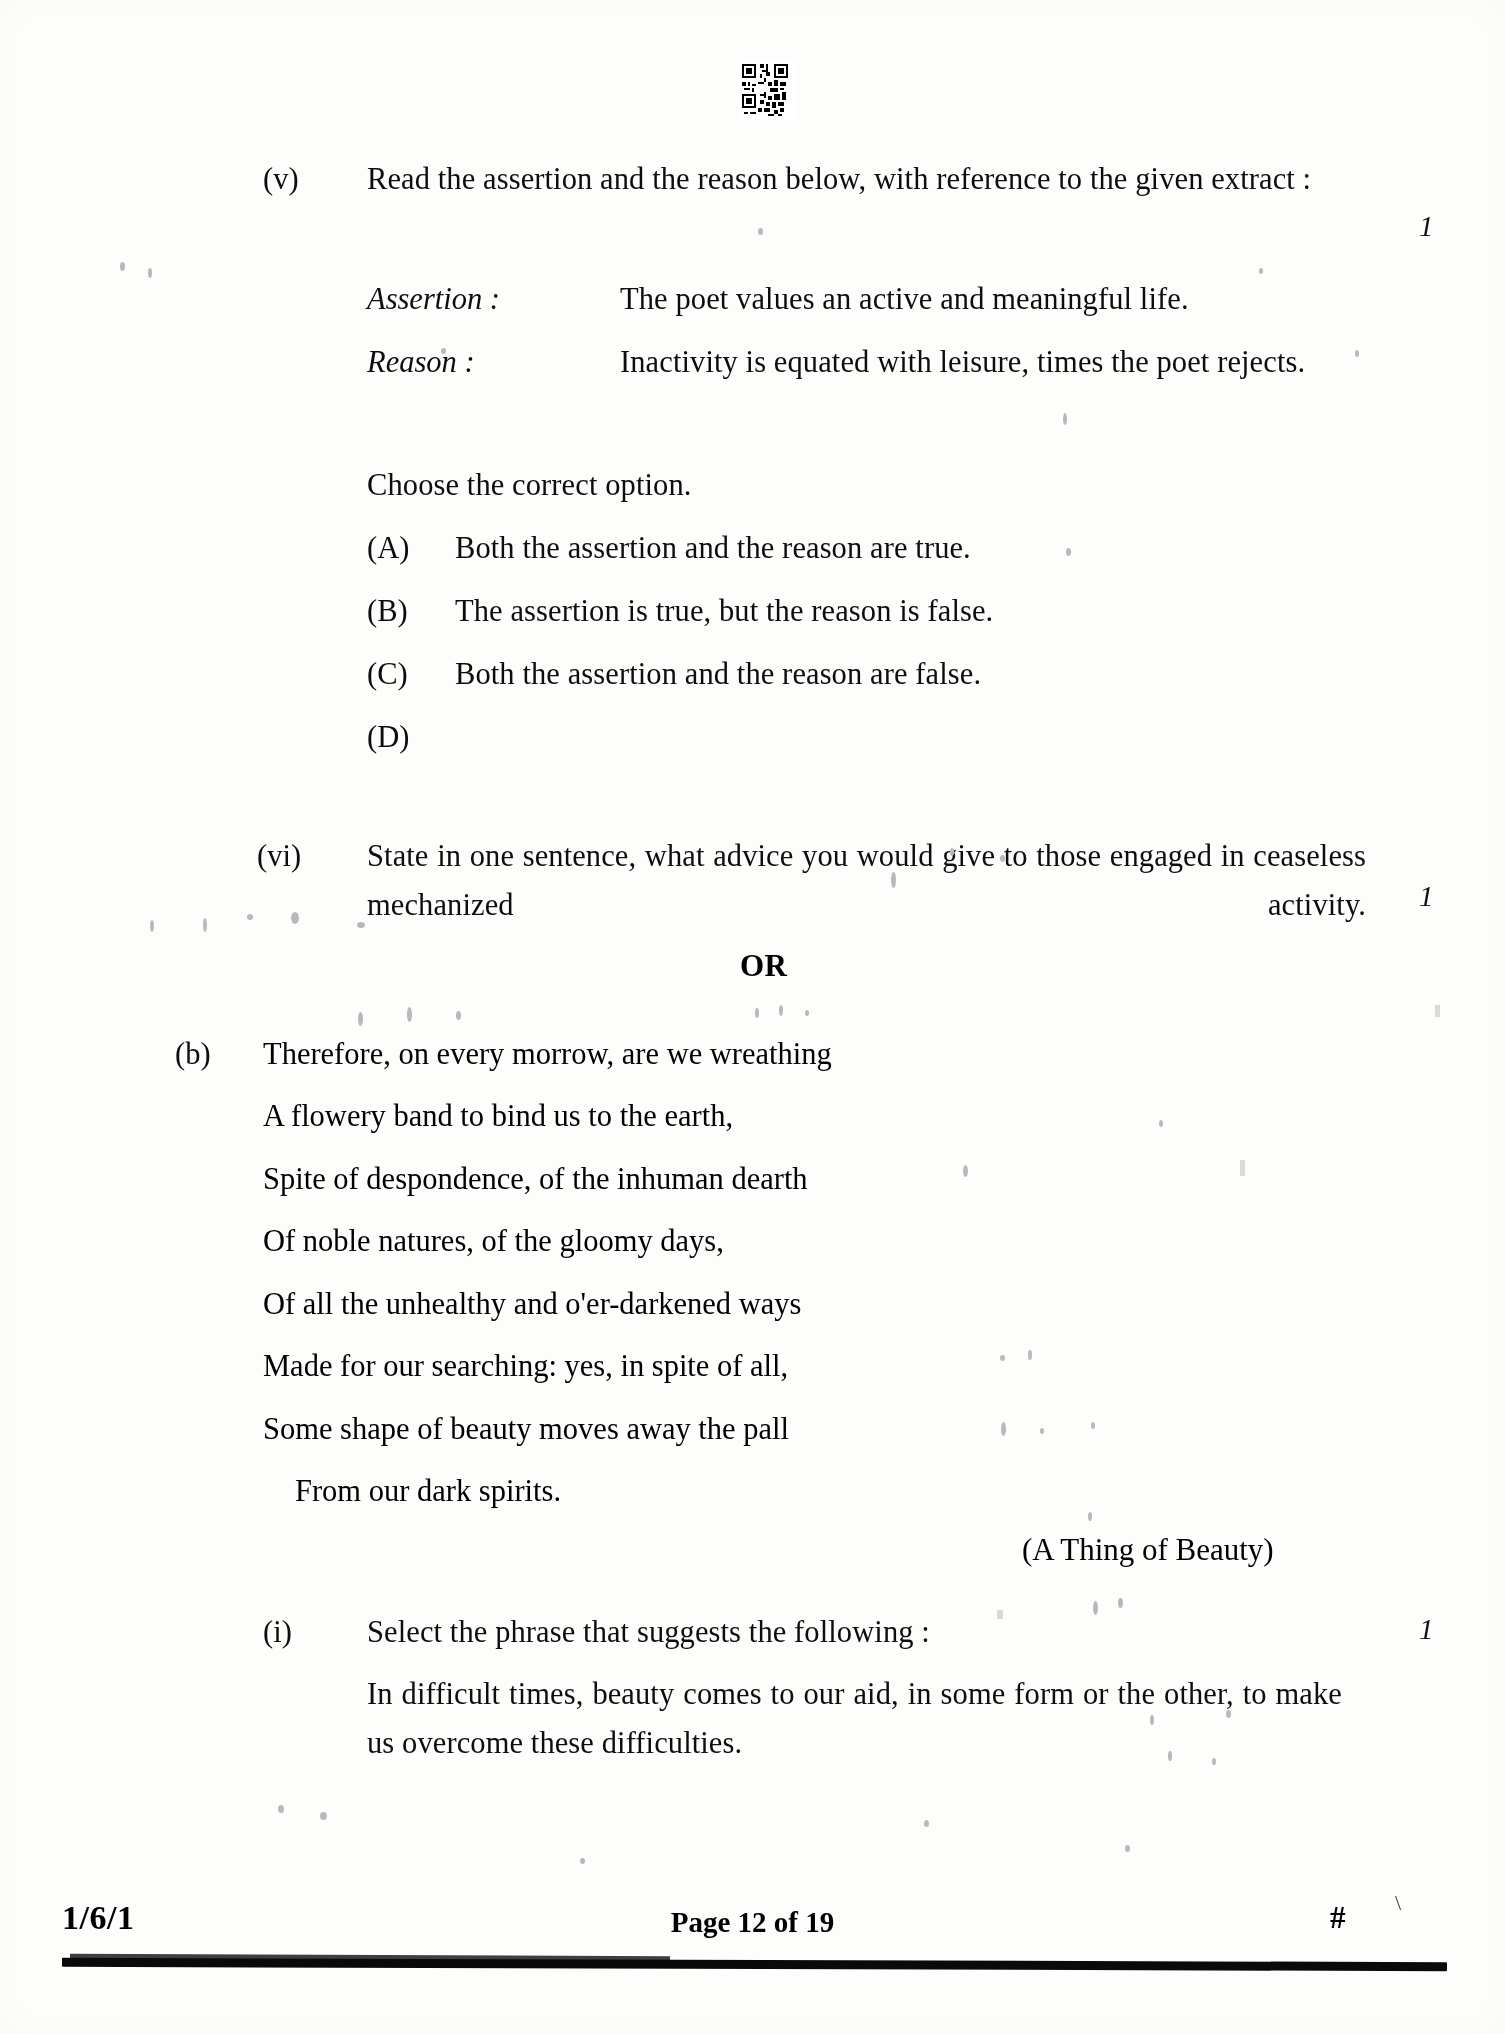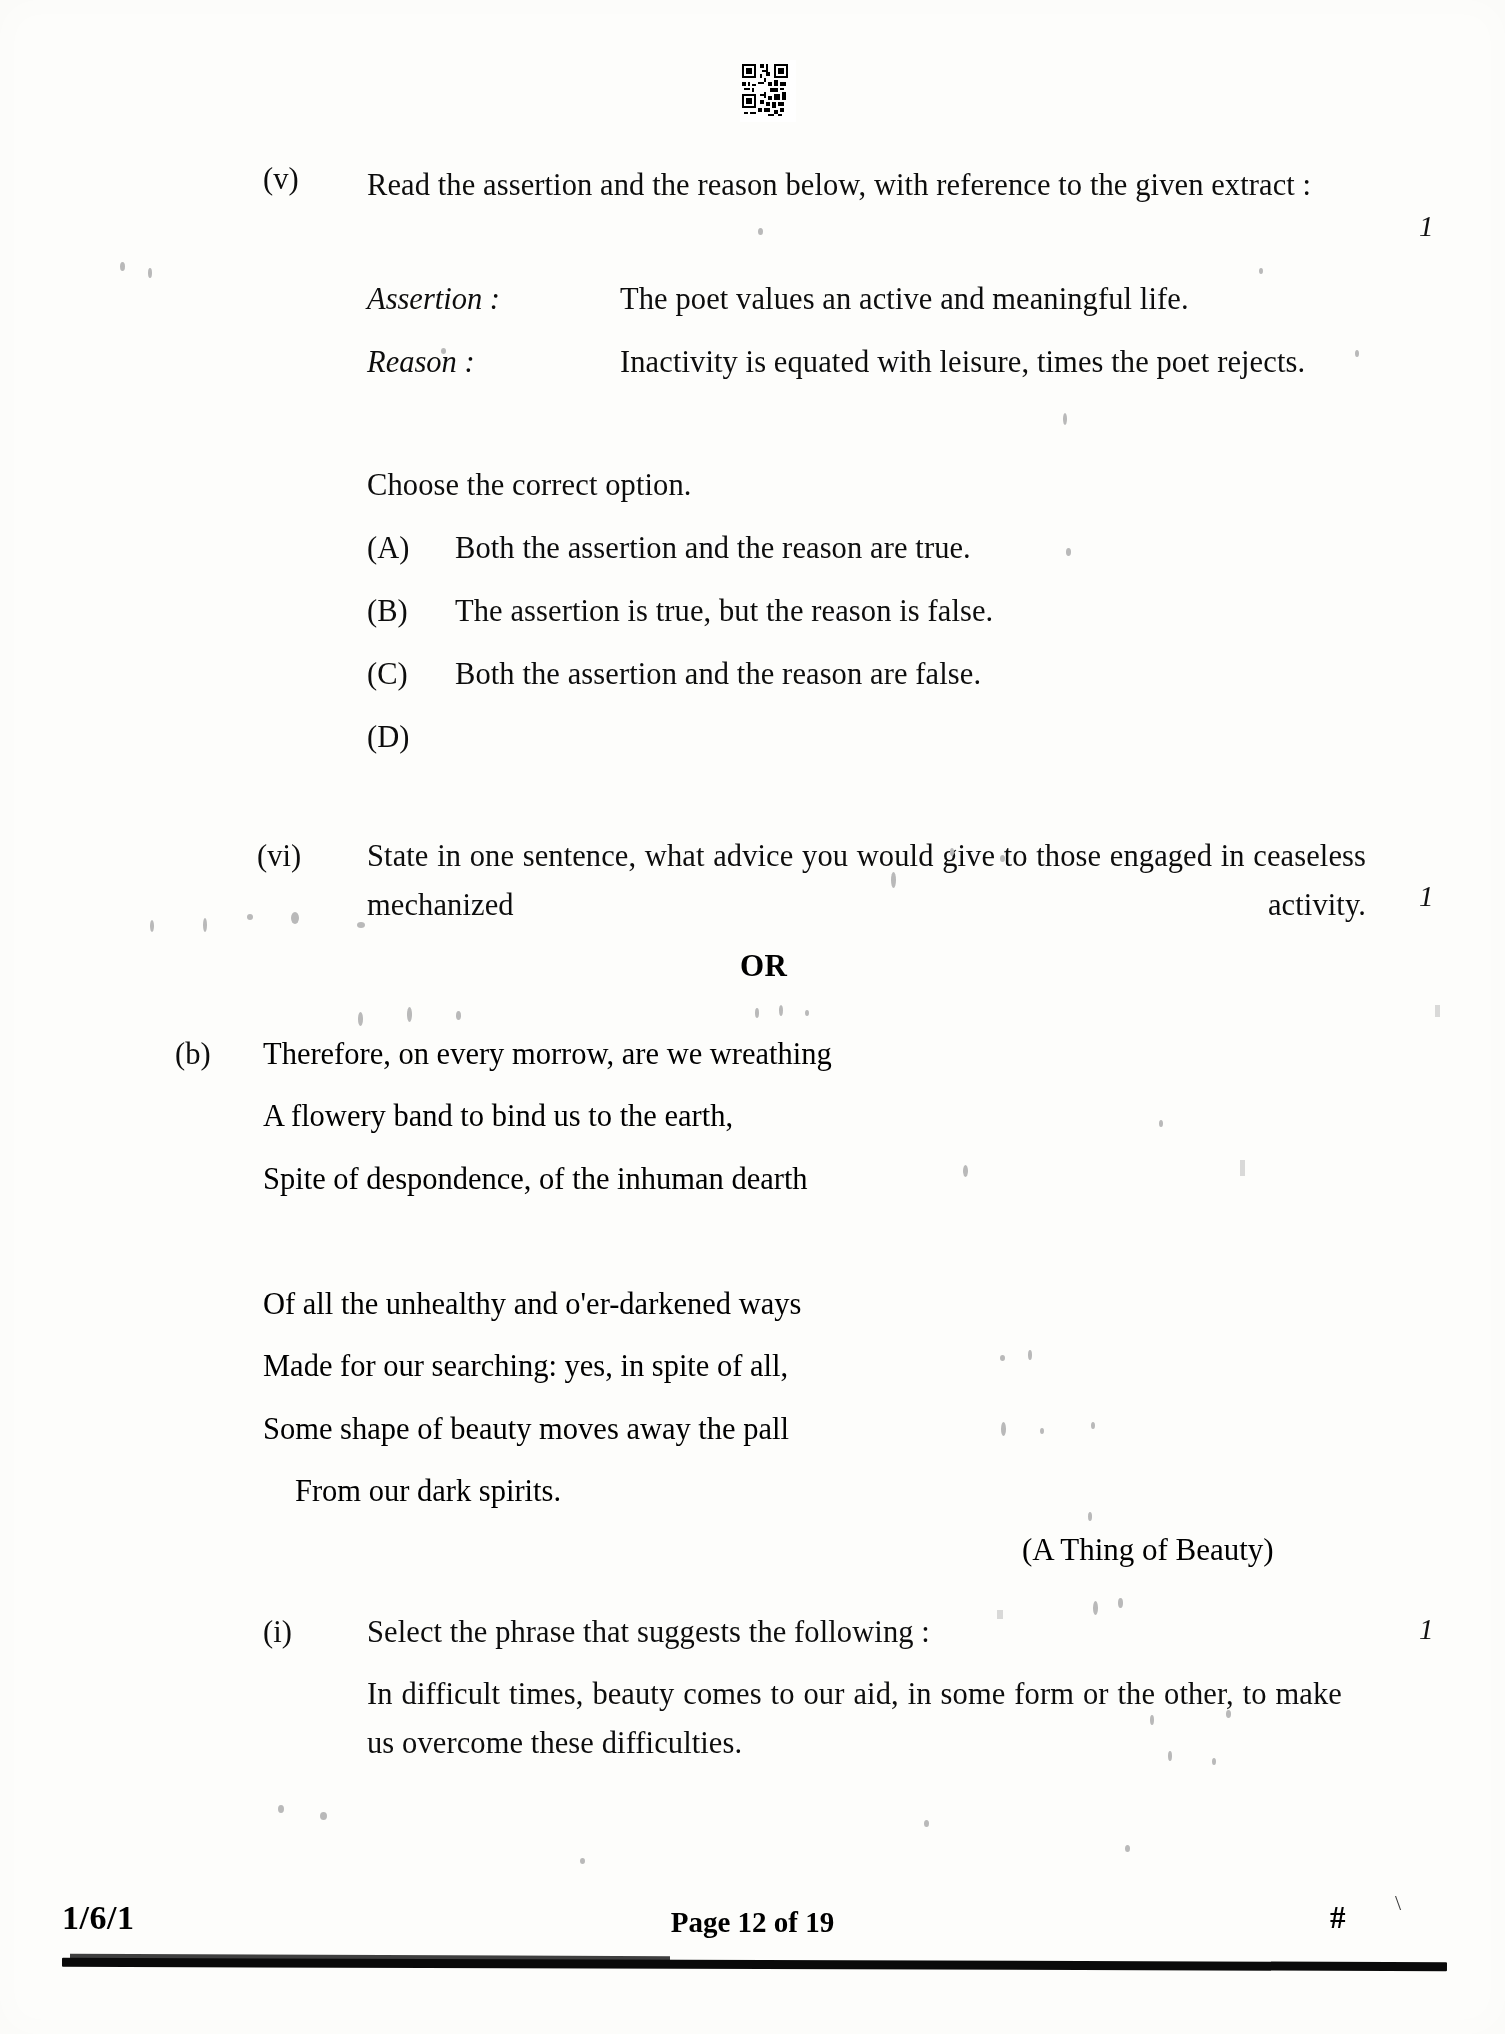--- a/index.html
+++ b/index.html
@@ -206,21 +206,21 @@
         <rect x="2" y="26" width="2" height="1"></rect>
         <rect x="5" y="26" width="3" height="1"></rect>
         <rect x="14" y="27" width="3" height="1"></rect>
         <rect x="19" y="27" width="2" height="1"></rect>
       </g>
     </svg>
   </div>
 
   <div class="label" style="left:263px; top:155px; width:90px;">(v)</div>
 
-  <div class="blk just" style="left:367px; top:161px; width:999px;">Read the assertion and the reason below, with reference to the given extract :</div>
+  <div class="blk just" style="left:367px; top:155px; width:999px;">Read the assertion and the reason below, with reference to the given extract :</div>
 
   <div class="mark" style="left:1419px; top:210px;">1</div>
 
   <div class="label ital" style="left:367px; top:275px; width:200px;">Assertion :</div>
   <div class="blk" style="left:620px; top:275px; width:760px;">The poet values an active and meaningful life.</div>
 
   <div class="label ital" style="left:367px; top:338px; width:200px;">Reason :</div>
   <div class="blk just" style="left:620px; top:338px; width:746px;">Inactivity is equated with leisure, times the poet rejects.</div>
 
   <div class="blk" style="left:367px; top:461px; width:700px;">Choose the correct option.</div>
@@ -240,20 +240,21 @@
   <div class="blk just-all" style="left:367px; top:832px; width:999px;">State in one sentence, what advice you would give to those engaged in ceaseless mechanized activity.</div>
   <div class="mark" style="left:1419px; top:880px;">1</div>
 
   <div class="or-word" style="left:740px; top:948px;">OR</div>
 
   <div class="label" style="left:175px; top:1030px; width:90px;">(b)</div>
 
   <div class="poem-line" style="left:263px; top:1030px;">Therefore, on every morrow, are we wreathing</div>
   <div class="poem-line" style="left:263px; top:1155px;">Spite of despondence, of the inhuman dearth</div>
   <div class="poem-line" style="left:263px; top:1092px;">A flowery band to bind us to the earth,</div>
+  <div class="poem-line" style="left:263px; top:1217px;">Of noble natures, of the gloomy days,</div>
   <div class="poem-line" style="left:263px; top:1280px;">Of all the unhealthy and o'er-darkened ways</div>
   <div class="poem-line" style="left:263px; top:1342px;">Made for our searching: yes, in spite of all,</div>
   <div class="poem-line" style="left:263px; top:1405px;">Some shape of beauty moves away the pall</div>
   <div class="poem-line" style="left:263px; top:1467px;margin-left:32px;">From our dark spirits.</div>
 
   <div class="attrib" style="left:1022px; top:1532px;">(A Thing of Beauty)</div>
 
   <div class="label" style="left:263px; top:1608px; width:90px;">(i)</div>
   <div class="blk" style="left:367px; top:1608px; width:700px;">Select the phrase that suggests the following :</div>
   <div class="mark" style="left:1419px; top:1613px;">1</div>

